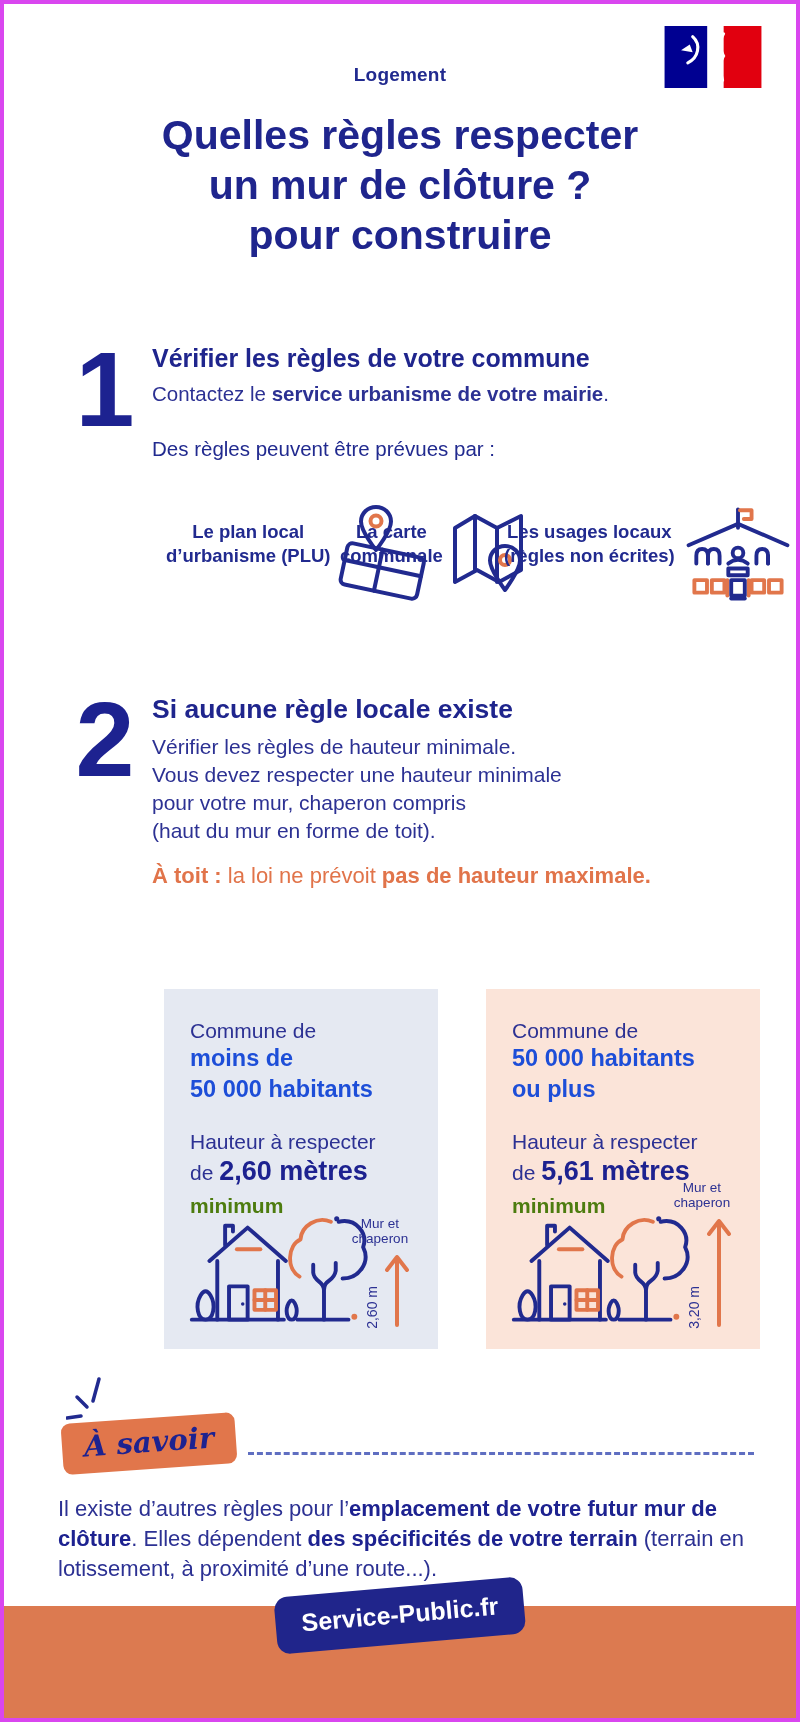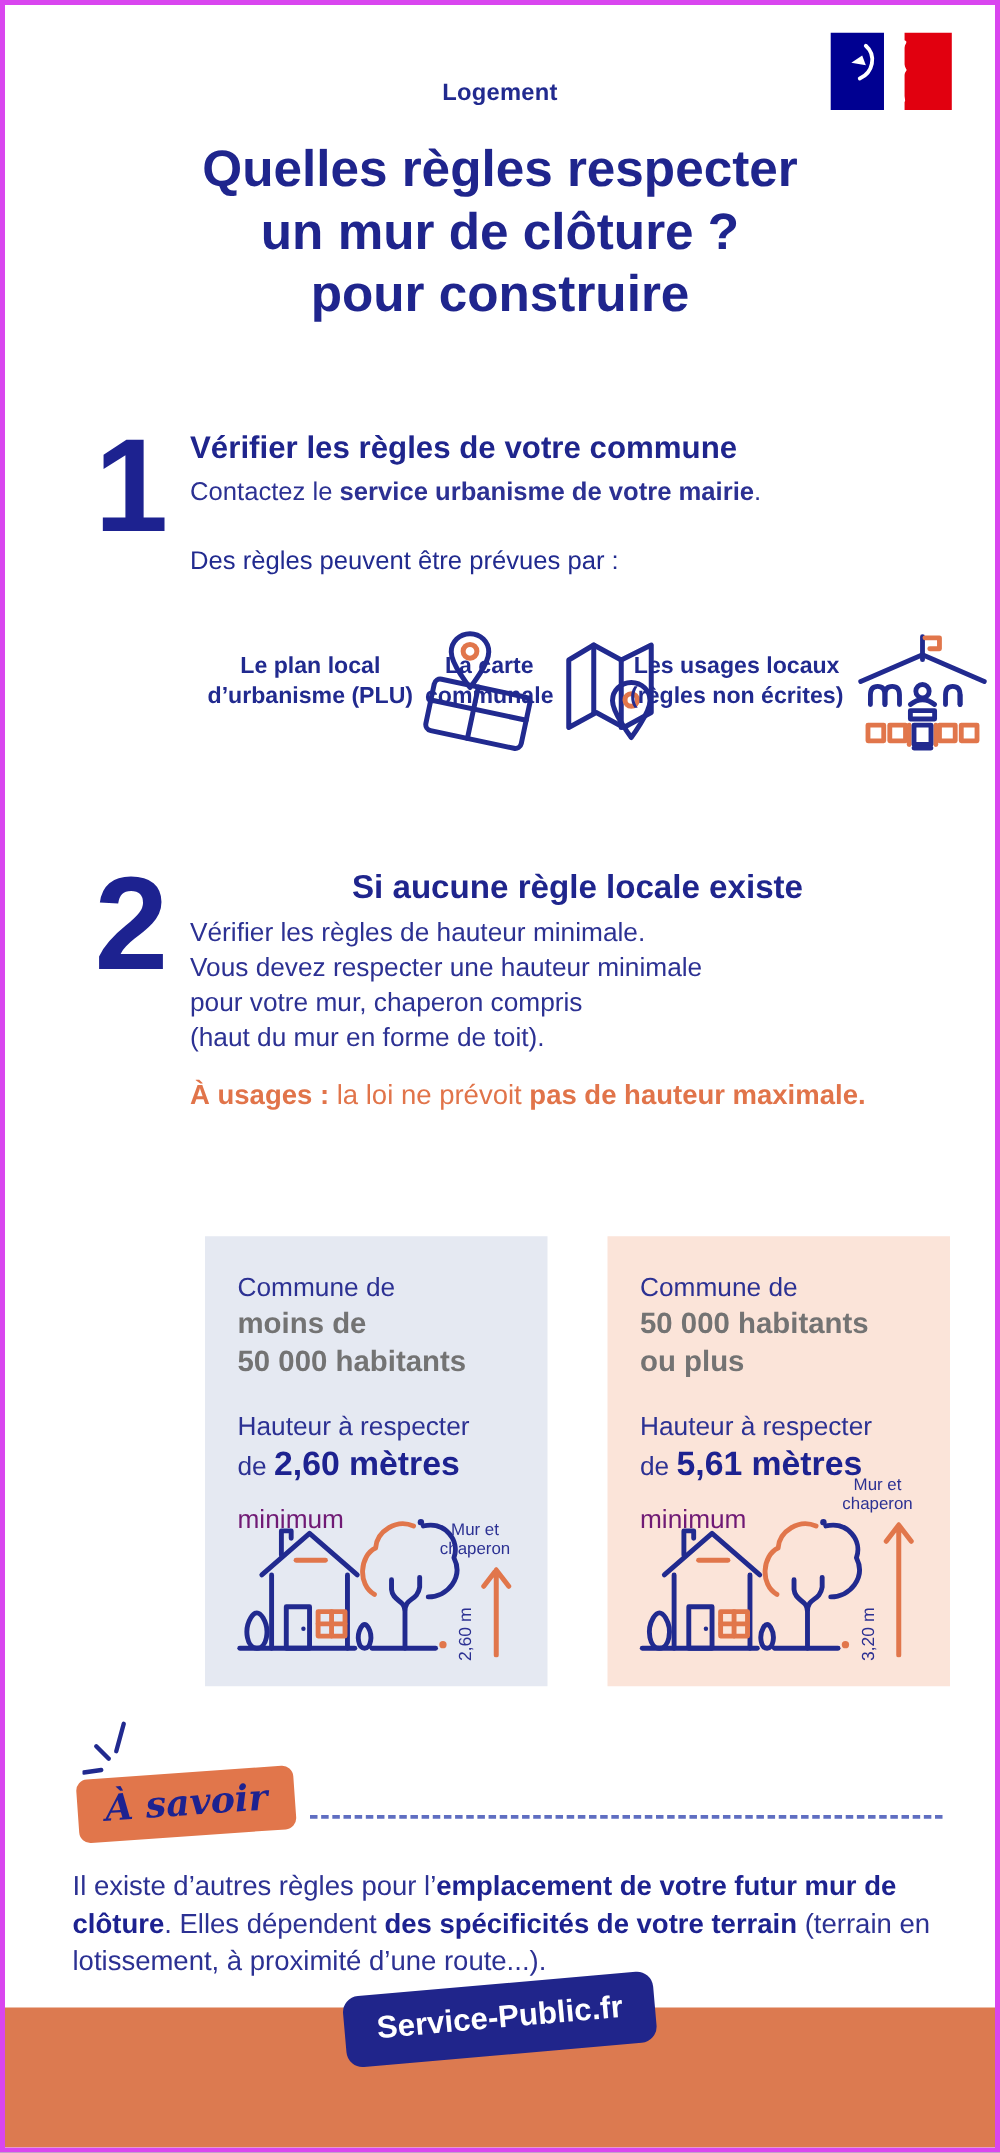--- a/index.html
+++ b/index.html
@@ -18,21 +18,21 @@
   .title div { white-space:nowrap; }
 
   
   .step { position:absolute; left:56px; right:24px; display:flex; align-items:flex-start; }
   .step1 { top:340px; }
   .step2 { top:690px; }
   .step-num { width:86px; flex:none; font-size:106px; font-weight:800; line-height:.86;
     text-align:center; color:#1d2290; letter-spacing:-4px; }
   .step-body { flex:1; padding-left:6px; }
   .step-title { font-size:25px; font-weight:bold; color:#1f258d; }
-  .step2 .step-title { font-size:26.5px;text-align:center; }
+  .step2 .step-title { font-size:26.5px; }
   .step-intro { margin-top:9px; font-size:20.5px; color:#2c3193; }
   .rules-heading { margin-top:31px; font-size:20.5px; font-weight:normal; }
   .b { font-weight:bold; }
 
   .options { margin-top:26px; display:flex; margin-left:14px; }
   .option { display:flex; flex-direction:row; align-items:center; }
   .opt1 { width:172px; }
   .opt2 { width:152px; margin-left:2px; }
   .opt3 { width:192px; margin-left:12px; }
   .opt-label { font-size:18.5px; font-weight:bold; line-height:1.28; text-align:center; }
@@ -41,26 +41,26 @@
 
   .step2-text { margin-top:8px; font-size:21px; line-height:1.34; color:#2c3193; }
   .note { margin-top:17px; font-size:22px; color:#e1744a; white-space:nowrap; }
 
   
   .cards { position:absolute; top:985px; left:160px; display:flex; gap:48px; }
   .card { width:274px; height:360px; padding:30px 24px 18px 26px; display:flex; flex-direction:column; }
   .card--blue { background:#e5e9f2; }
   .card--peach { background:#fbe4d9; }
   .card-intro { font-size:21px; color:#2c3193; }
-  .card-bold { font-size:23.5px; font-weight:800; line-height:1.3; color:#737373; }
+  .card-bold { font-size:23.5px; font-weight:800; line-height:1.3; color:#1d4ed8; }
   .card-bold div { white-space:nowrap; }
   .height-label { margin-top:26px; font-size:21px; color:#2c3193; }
   .height-line { margin-top:2px; font-size:21px; color:#2c3193; white-space:nowrap; }
   .height-value { font-size:27px; font-weight:800; color:#1d2290; }
-  .height-min { margin-top:17px; font-size:21px; font-weight:400; color:#701a75; }
+  .height-min { margin-top:7px; font-size:21px; font-weight:700; color:#4d7c0f; }
   .illus { margin-top:auto; position:relative; width:100%; }
   .card--blue  .illus { height:150px; }
   .card--peach .illus { height:162px; margin-top:-6px; }
   .scene { position:absolute; left:-6px; bottom:0; }
   .arrow { position:absolute; right:2px; bottom:0; }
   .arrow-label { position:absolute; right:34px; bottom:2px; writing-mode:vertical-rl;
     transform:rotate(180deg); font-size:14px; color:#2c3193; }
   .annotation { position:absolute; right:-8px; width:84px; text-align:center;
     font-size:13.5px; line-height:1.15; color:#2c3193; }
   .card--blue  .annotation { bottom:84px; }
@@ -182,21 +182,21 @@
   <div class="step step2">
     <div class="step-num">2</div>
     <div class="step-body">
       <div class="step-title">Si aucune règle locale existe</div>
       <div class="step2-text">
         <div>Vérifier les règles de hauteur minimale.</div>
         <div>Vous devez respecter une hauteur minimale</div>
         <div>pour votre mur, chaperon compris</div>
         <div>(haut du mur en forme de toit).</div>
       </div>
-      <div class="note"><span class="b">À usages : </span><span>la loi ne prévoit </span><span class="b">pas de hauteur maximale.</span></div>
+      <div class="note"><span class="b">À toit : </span><span>la loi ne prévoit </span><span class="b">pas de hauteur maximale.</span></div>
     </div>
   </div>
 
   <div class="cards">
 
     <div class="card card--blue">
       <div class="card-intro">Commune de</div>
       <div class="card-bold">
         <div>moins de</div>
         <div>50 000 habitants</div>

